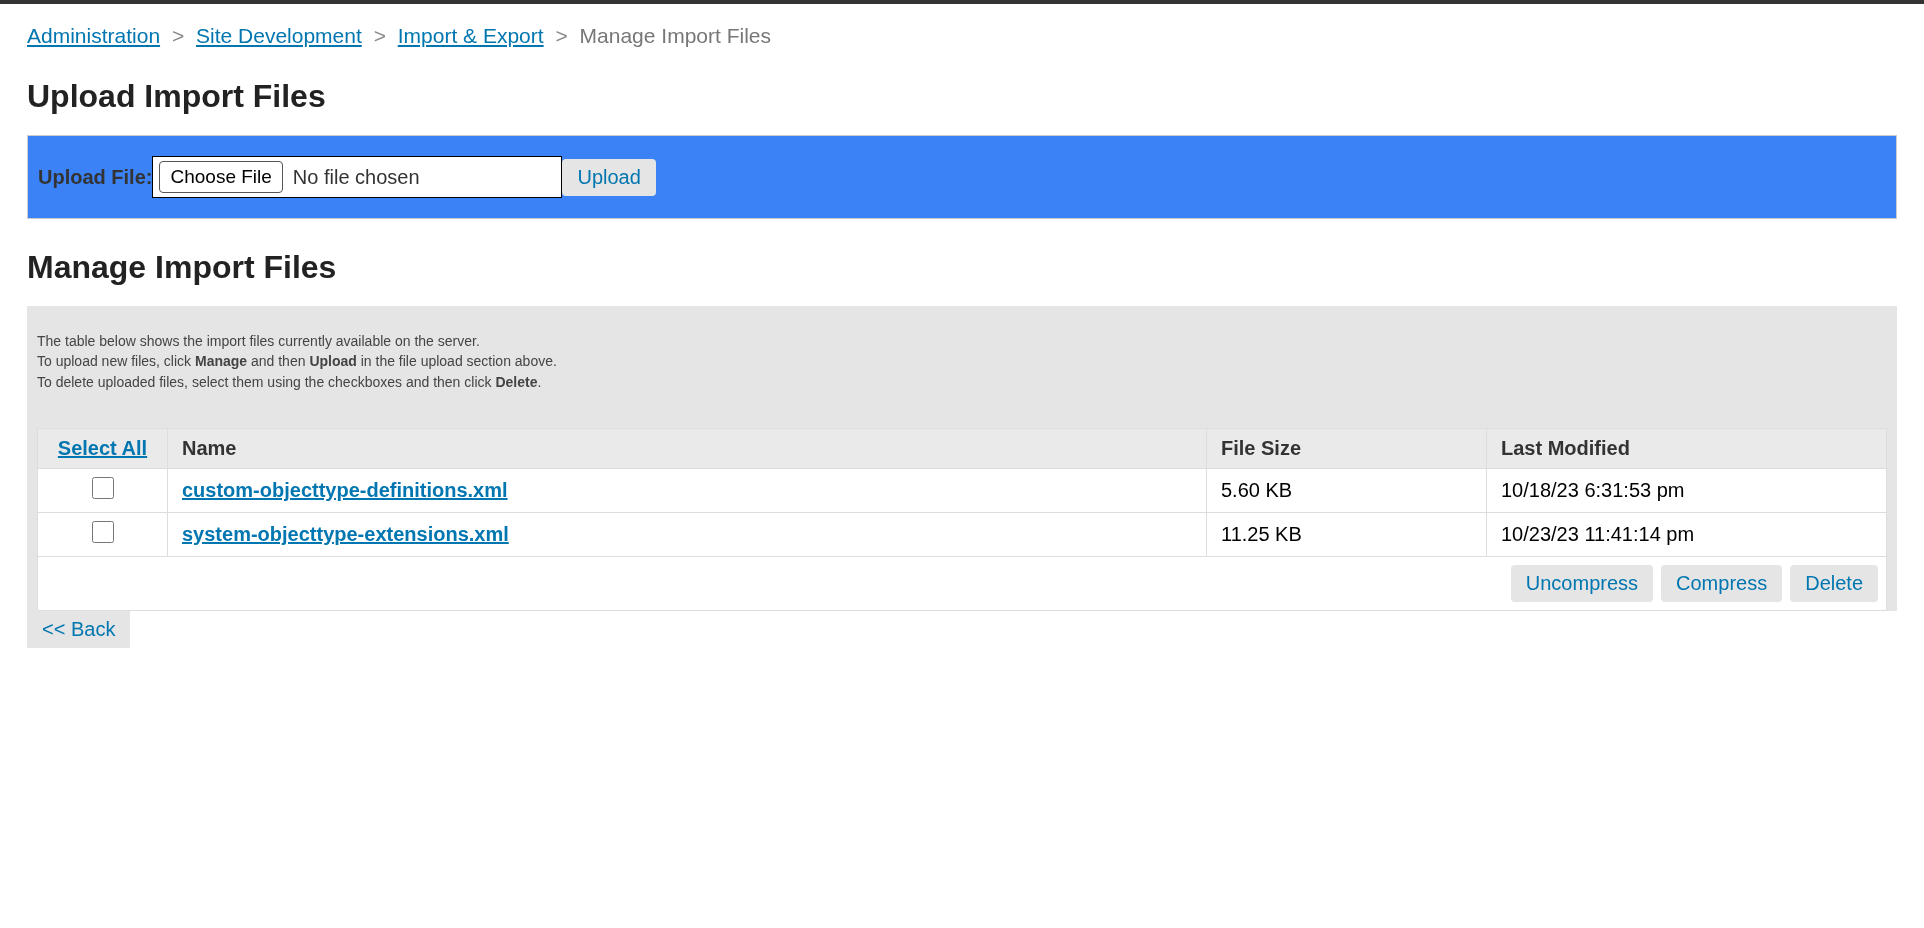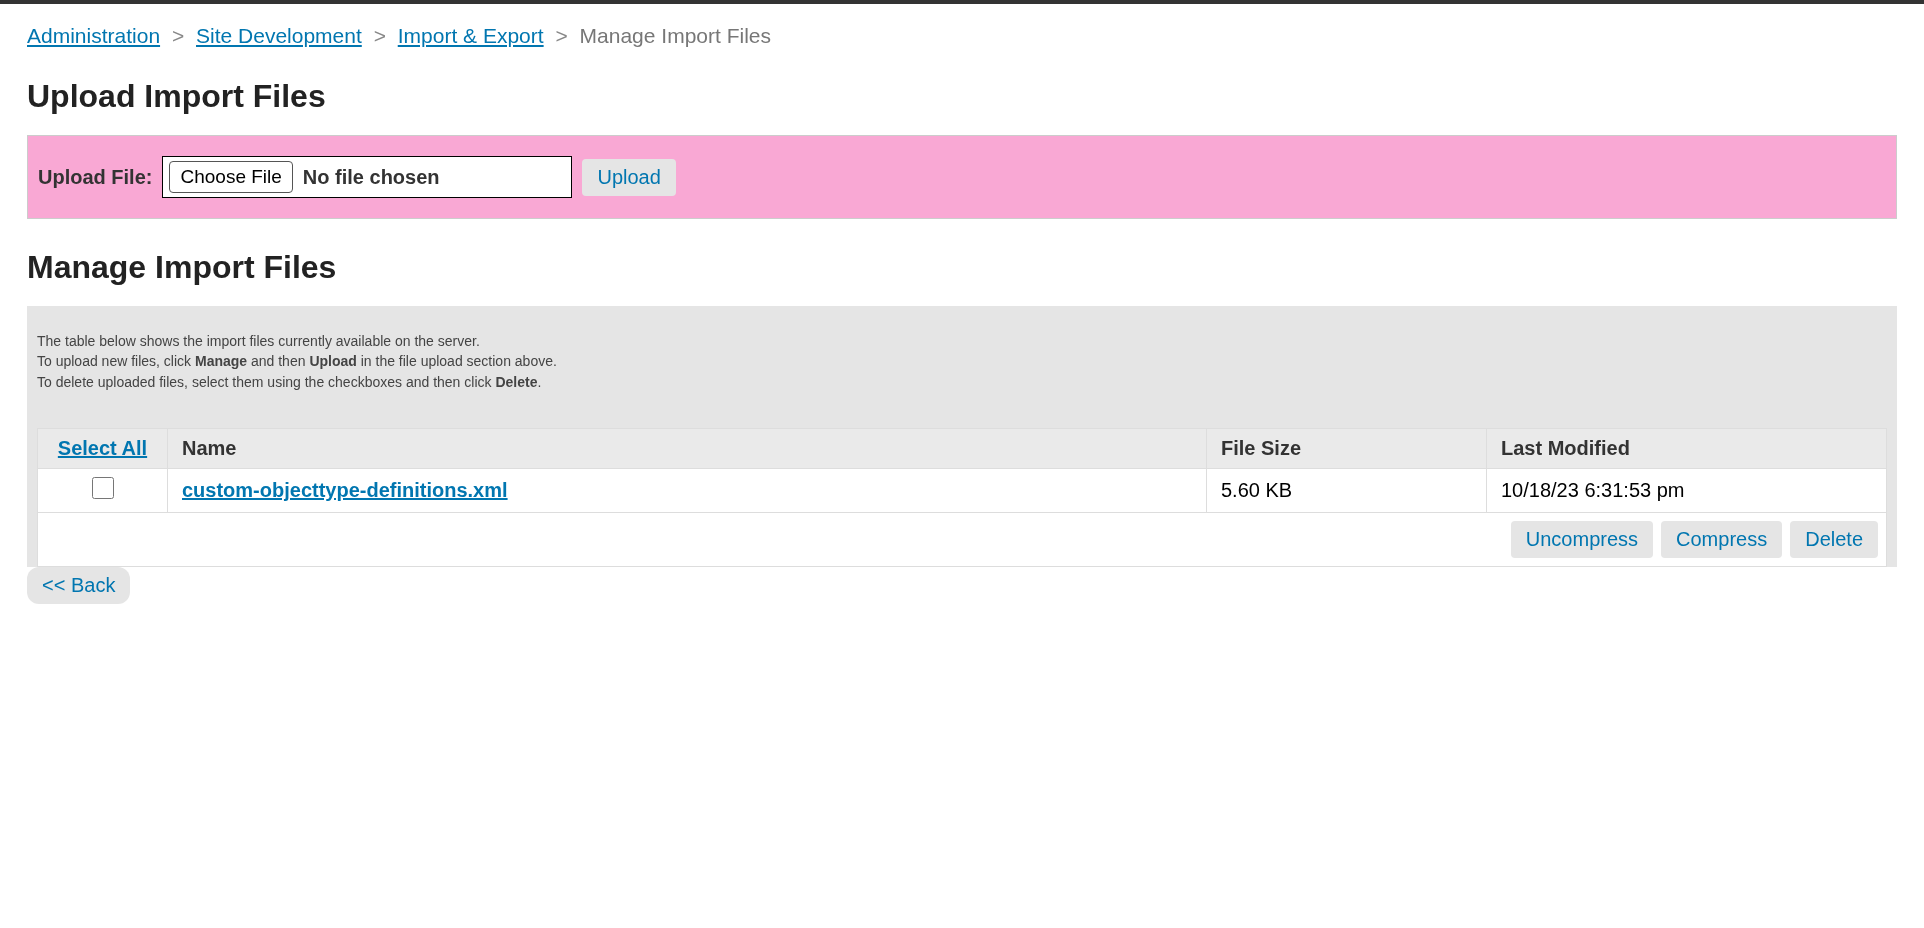--- a/index.html
+++ b/index.html
@@ -28,26 +28,25 @@
     .breadcrumb .current {
       color: #777;
     }
     h1 {
       font-size: 32px;
       font-weight: 700;
       color: #222;
       margin-bottom: 20px;
     }
     .upload-box {
-      background: #f9a8d4;
+      background: #3b82f6;
       border: 1px solid #ccc;
       padding: 20px 10px;
       display: flex;
       align-items: center;
-      gap: 10px;
       margin-bottom: 30px;
     }
     .upload-box label {
       font-size: 20px;
       font-weight: 600;
       color: #333;
     }
     .file-input-wrap {
       background: #fff;
       border: 1px solid #000000;
@@ -62,21 +61,20 @@
       border: 1px solid #555;
       border-radius: 4px;
       padding: 4px 10px;
       font-size: 19px;
       cursor: pointer;
       font-family: inherit;
     }
     .no-file {
       font-size: 20px;
       color: #333;
-      font-weight: bold;
     }
     .btn {
       background: #e5e5e5;
       border: none;
       border-radius: 4px;
       padding: 7px 15px;
       font-size: 20px;
       color: #0176b0;
       cursor: pointer;
       font-family: inherit;
@@ -136,21 +134,21 @@
     }
     .paging {
       font-size: 20px;
       color: #555;
       margin: 30px 0 30px 10px;
     }
     .paging b { font-weight: 700; color: #333; }
     .back-btn {
       background: #e5e5e5;
       border: none;
-      border-radius: 12px;
+      border-radius: 0;
       padding: 7px 15px;
       font-size: 20px;
       color: #0176b0;
       cursor: pointer;
       font-family: inherit;
       margin-left: 0;
     }
   </style>
 </head>
 <body>
@@ -196,20 +194,26 @@
           <th class="col-modified">Last Modified</th>
         </tr>
       </thead>
       <tbody>
         <tr>
           <td class="col-select"><input type="checkbox" style=""></td>
           <td><a href="#">custom-objecttype-definitions.xml</a></td>
           <td>5.60 KB</td>
           <td>10/18/23 6:31:53 pm</td>
         </tr>
+        <tr>
+          <td class="col-select"><input type="checkbox" style=""></td>
+          <td><a href="#">system-objecttype-extensions.xml</a></td>
+          <td>11.25 KB</td>
+          <td>10/23/23 11:41:14 pm</td>
+        </tr>
       </tbody>
     </table>
     <div class="table-actions">
       <button class="btn">Uncompress</button>
       <button class="btn">Compress</button>
       <button class="btn">Delete</button>
     </div>
   </div>
 
 

